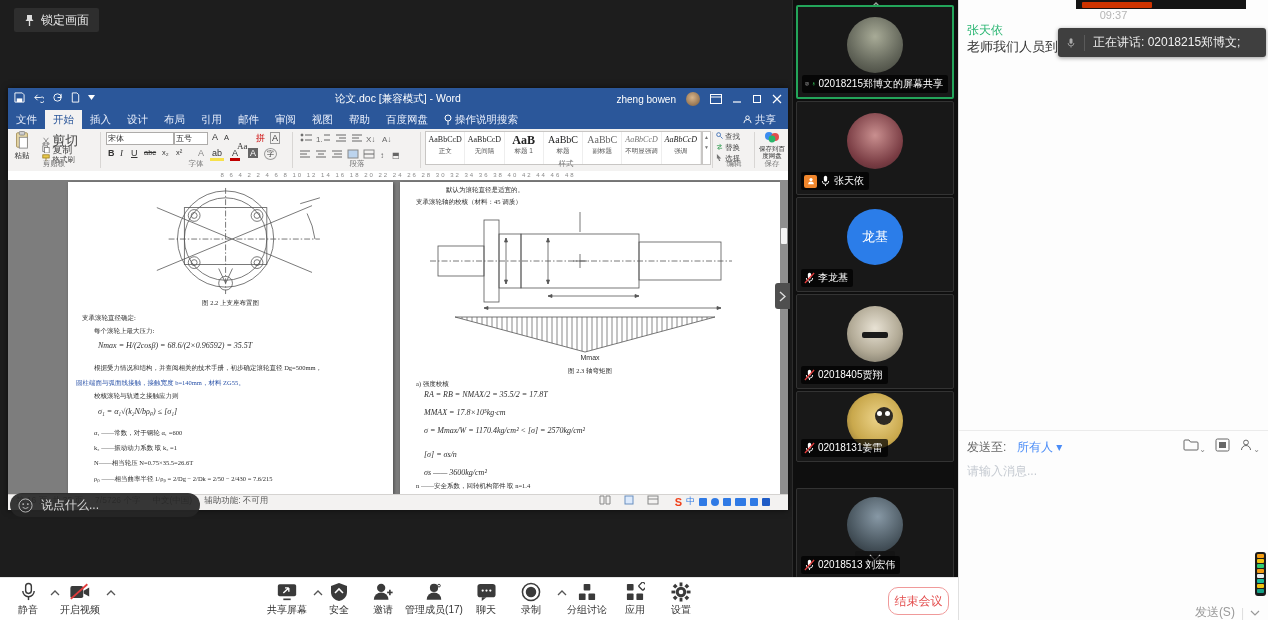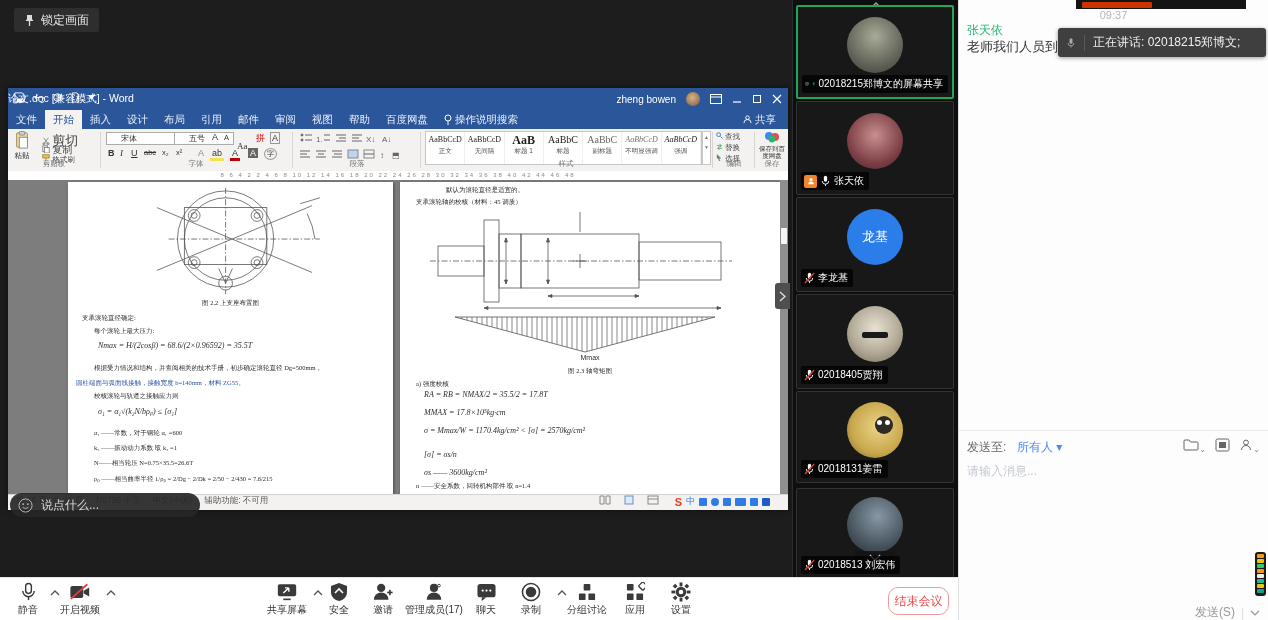--- a/index.html
+++ b/index.html
@@ -12,21 +12,21 @@
           font-size:12px;display:flex;align-items:center;gap:6px;padding:0 10px;}
   
   #word{left:8px;top:88px;width:780px;height:422px;background:#f3f2f1;overflow:hidden;box-shadow:0 0 6px rgba(0,0,0,.6);}
   .wtitle{left:0;top:0;width:780px;height:22px;background:#2b579a;color:#fff;font-size:10.5px;}
   .wtabs{left:0;top:22px;width:780px;height:19px;background:#2b579a;display:flex;align-items:flex-end;}
   .wtab{color:#e8eefb;font-size:10.5px;padding:3px 8px;height:13px;}
   .wtab.sel{background:#f3f2f1;color:#2b579a;}
   .ribbon{left:0;top:41px;width:780px;height:42px;background:#f3f2f1;border-bottom:1px solid #d5d3d1;font-size:8px;color:#444;}
   .rgsep{position:absolute;top:3px;bottom:3px;width:1px;background:#d8d6d4;}
   .rglabel{position:absolute;bottom:1px;font-size:7.5px;color:#777;width:100%;text-align:center;}
-  .combo{background:#fff;border:1px solid #aeacaa;font-size:8px;color:#333;padding:0 14px;height:11px;line-height:11px;}
+  .combo{background:#fff;border:1px solid #aeacaa;font-size:8px;color:#333;padding:0 1px;height:11px;line-height:11px;}
   .rbtn{display:inline-block;font-size:9px;color:#333;padding:0 2px;}
   .stylebox{background:#fff;border:1px solid #c8c6c4;height:32px;display:flex;overflow:hidden;}
   .styleitem{width:39px;border-right:1px solid #eee;text-align:center;padding-top:2px;}
   .styleitem .samp{font-family:"Liberation Serif",serif;font-size:8px;color:#222;line-height:12px;display:block;}
   .styleitem .sname{font-size:6.5px;color:#555;display:block;margin-top:1px;}
   .ruler{left:0;top:83px;width:780px;height:9px;background:#fff;border-bottom:1px solid #cfcfcf;color:#8a8a8a;
          font-size:6px;line-height:9px;overflow:hidden;letter-spacing:2px;text-align:center;}
   .docarea{left:0;top:92px;width:780px;height:314px;background:#7d7d7d;overflow:hidden;}
   .page{position:absolute;top:2px;height:312px;background:#fff;overflow:hidden;box-shadow:1px 1px 3px rgba(0,0,0,.4);}
   .doctext{position:absolute;font-size:6.5px;color:#2d2d2d;font-family:"Liberation Serif",serif;}
@@ -105,21 +105,21 @@
             <circle cx="6" cy="6" r="4" fill="none" stroke="#fff"></circle>
             <path d="M10 2v4h-4" fill="none" stroke="#fff"></path>
           </svg>
         <svg width="9" height="11" viewBox="0 0 9 12">
             <path d="M1 1h5l2 2v8H1z" fill="none" stroke="#fff"></path>
           </svg>
         <svg width="7" height="5" viewBox="0 0 7 5">
             <path d="M0 0h7L3.5 5z" fill="#fff"></path>
           </svg>
       </div>
-      <div class="r nw" style="left:0;top:4px;width:100%;text-align:left;">论文.doc [兼容模式] - Word</div>
+      <div class="r nw" style="left:0;top:4px;width:100%;text-align:center;">论文.doc [兼容模式] - Word</div>
       <div class="r" style="right:6px;top:0;height:22px;display:flex;align-items:center;gap:10px;">
         <span style="font-size:10px;">zheng bowen</span>
         <span style="width:14px;height:14px;border-radius:50%;background:radial-gradient(circle at 45% 40%,#d8b48a,#7a5a3a);"></span>
         <svg width="12" height="10" viewBox="0 0 12 10">
             <rect x="0.5" y="0.5" width="11" height="9" fill="none" stroke="#fff"></rect>
             <line x1="0.5" y1="3" x2="11.5" y2="3" stroke="#fff"></line>
           </svg>
         <svg width="10" height="10" viewBox="0 0 10 10">
             <line x1="1" y1="8" x2="9" y2="8" stroke="#fff" stroke-width="1.2"></line>
           </svg>
@@ -516,21 +516,21 @@
         <svg width="11" height="12" viewBox="0 0 12 13">
             <rect x="4.2" y="0.8" width="3.6" height="6.5" rx="1.8" fill="#fff"></rect>
             <path d="M2.5 6.5a3.5 3.5 0 0 0 7 0" fill="none" stroke="#fff"></path>
             <line x1="6" y1="10" x2="6" y2="12" stroke="#fff"></line>
             <line x1="1" y1="12" x2="11" y2="1" stroke="#e23b3b" stroke-width="1.4"></line>
           </svg>
         <span>02018405贾翔</span>
       </div>
     </div>
 
-    <div class="tile" style="top:391px;height:92px;">
+    <div class="tile" style="top:391px;height:71px;">
       <div class="avatar av5">
           <div style="position:absolute;left:28px;top:14px;width:18px;height:18px;background:#2e2a24;border-radius:50%;"></div>
           <div style="position:absolute;left:30px;top:18px;width:5px;height:5px;background:#fff;border-radius:50%;"></div>
           <div style="position:absolute;left:38px;top:18px;width:5px;height:5px;background:#fff;border-radius:50%;"></div>
         </div>
       <div class="tlabel">
         <svg width="11" height="12" viewBox="0 0 12 13">
             <rect x="4.2" y="0.8" width="3.6" height="6.5" rx="1.8" fill="#fff"></rect>
             <path d="M2.5 6.5a3.5 3.5 0 0 0 7 0" fill="none" stroke="#fff"></path>
             <line x1="6" y1="10" x2="6" y2="12" stroke="#fff"></line>

